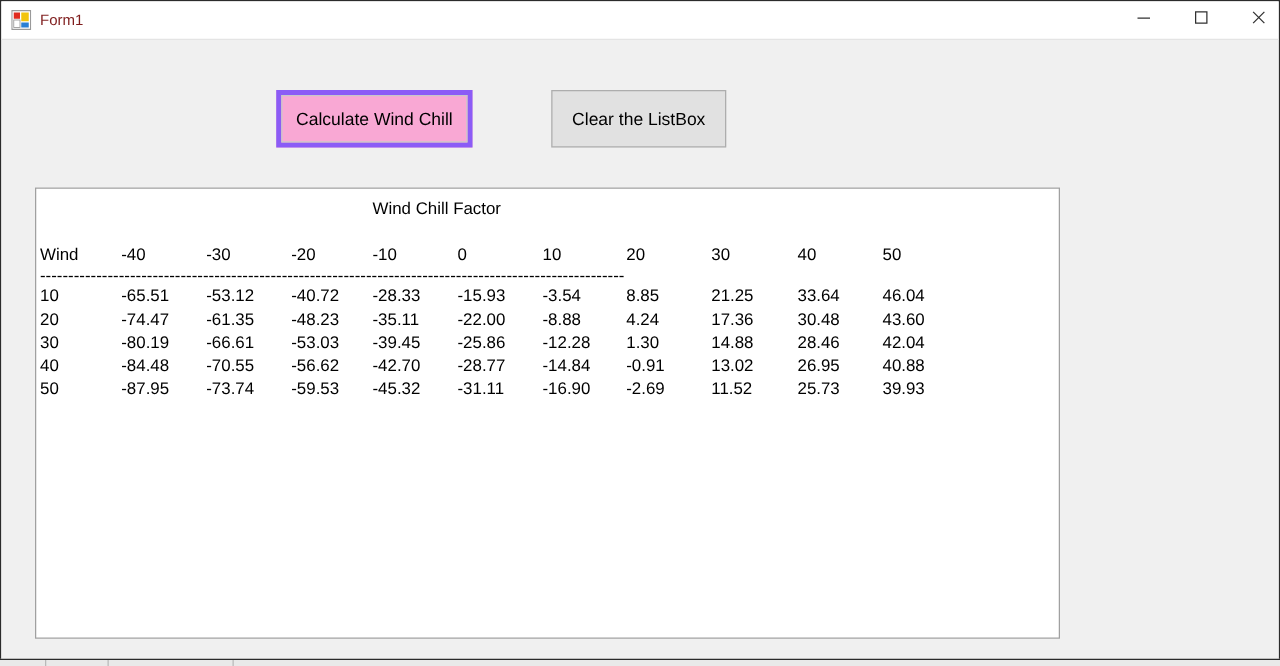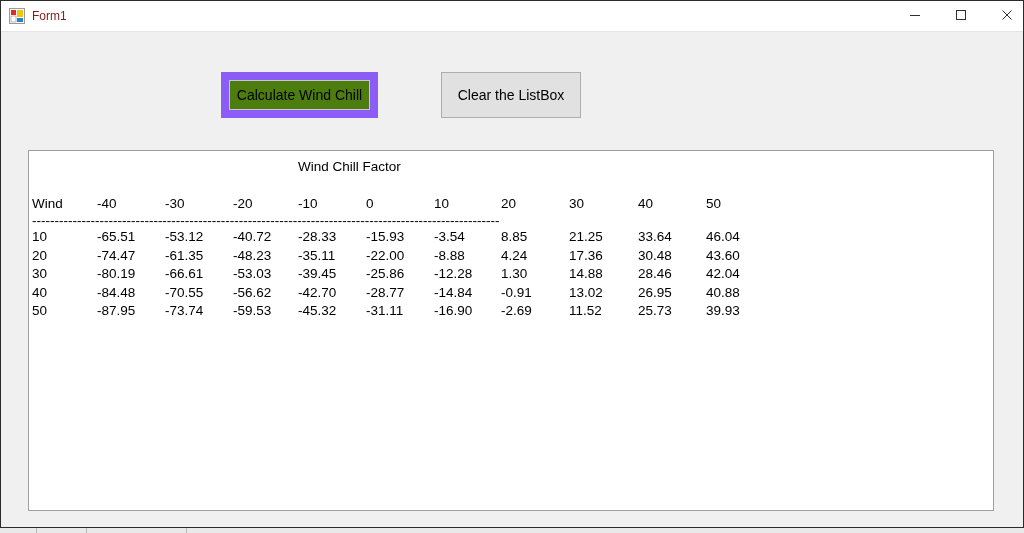--- a/index.html
+++ b/index.html
@@ -89,39 +89,39 @@
     font-family: "Liberation Sans", sans-serif;
     font-size: 14px;
     color: #000000;
     display: flex;
     align-items: center;
     justify-content: center;
     cursor: default;
     padding: 0;
   }
   .btn.focused {
-    border: 8px solid #8b5cf6;
-    background: #4d7c0f;
+    border: 4px solid #8b5cf6;
+    background: #f9a8d4;
   }
   .btn.focused .inner-ring {
     position: absolute;
     left: 0; top: 0; right: 0; bottom: 0;
     border: 1px solid #c8c8c8;
     pointer-events: none;
   }
   .btn-calc  { left: 220px; top: 40px; width: 157px; height: 46px; }
   .btn-clear { left: 440px; top: 40px; width: 140px; height: 46px; }
   .btn-exit  { left: 638px; top: 40px; width: 145px; height: 46px; }
 
   
   .listbox {
     position: absolute;
     left: 27px;
     top: 118px;
-    width: 966px;
+    width: 820px;
     height: 361px;
     box-sizing: border-box;
     background: #ffffff;
     border: 1px solid #a0a0a0;
     overflow: hidden;
   }
   .lb-inner {
     position: absolute;
     left: 0;
     top: 0;

